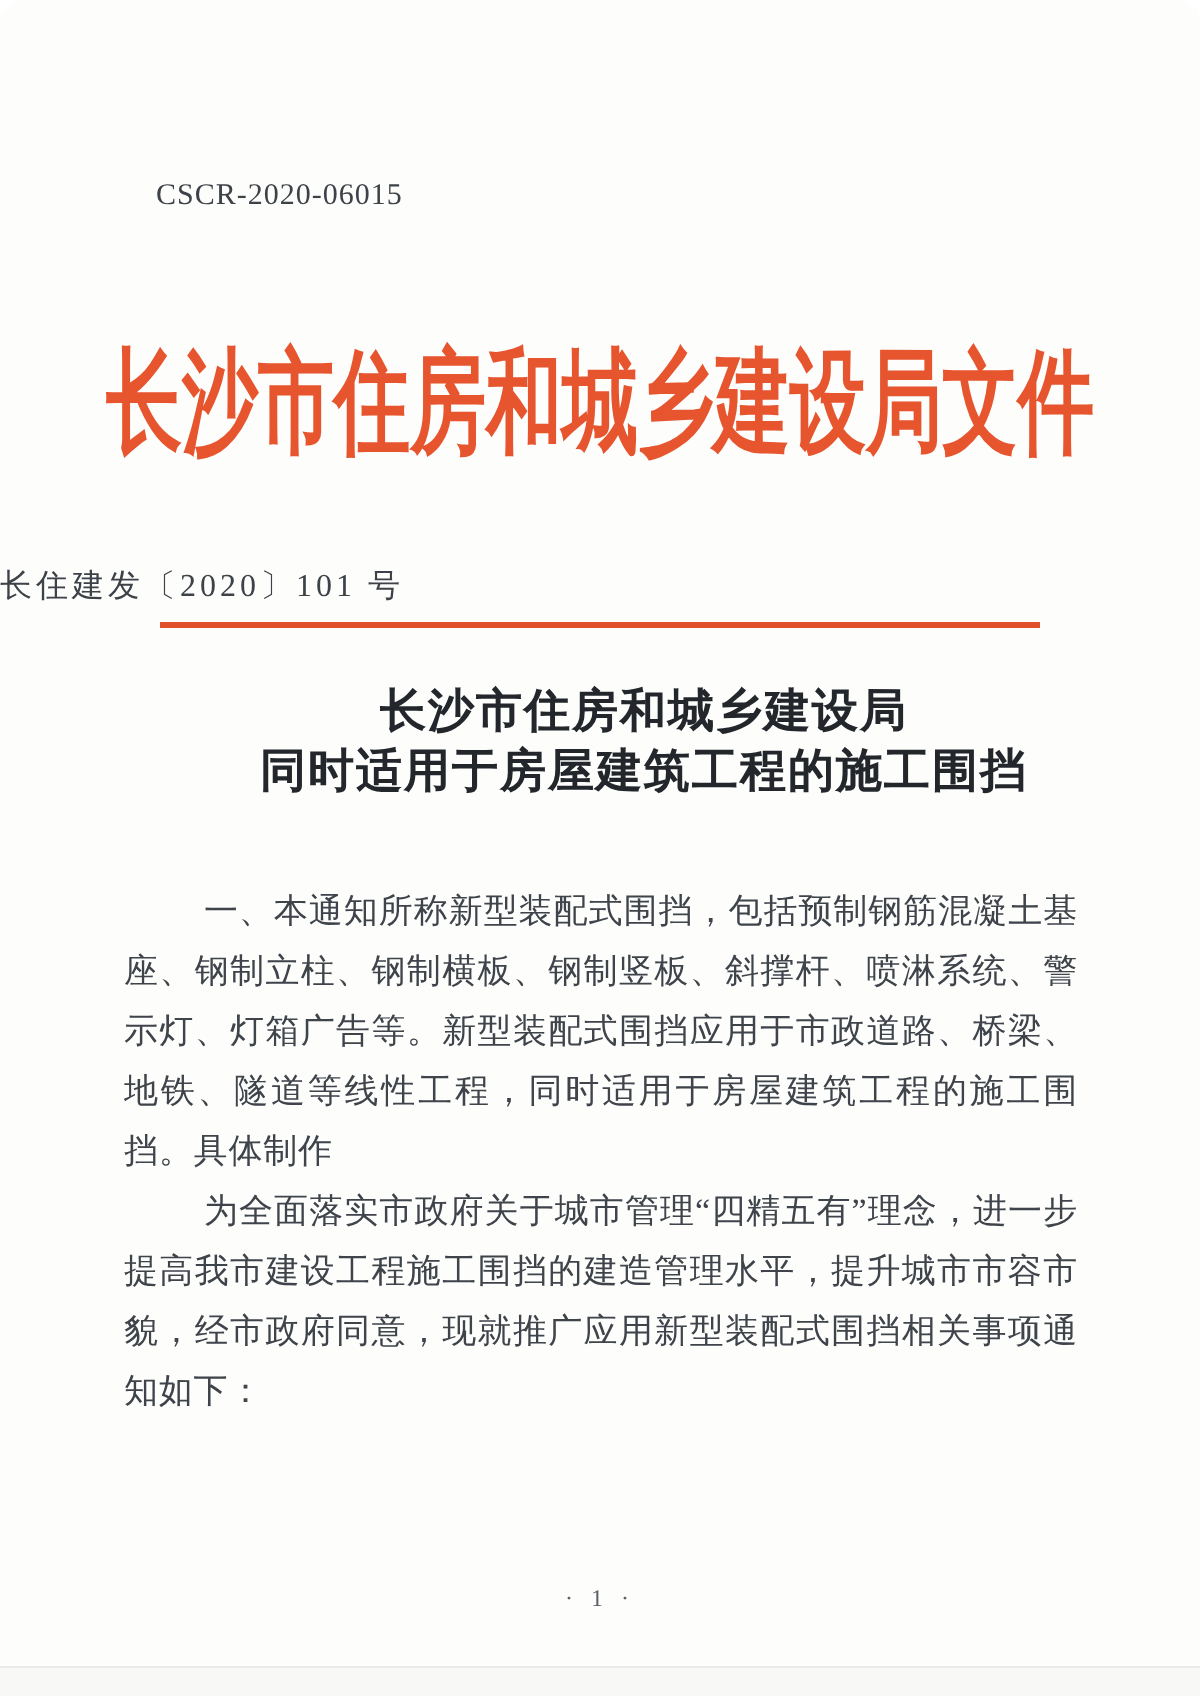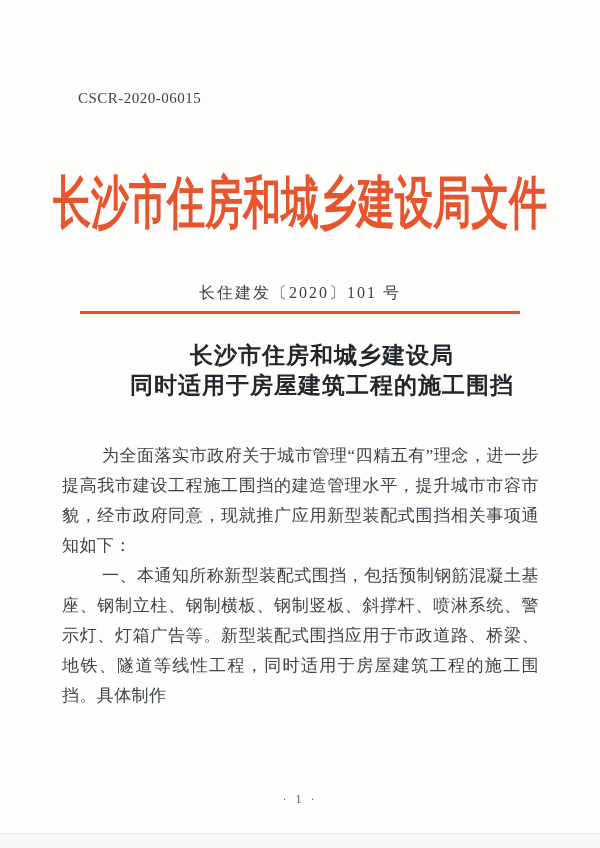--- a/index.html
+++ b/index.html
@@ -37,21 +37,21 @@
     line-height: 46px;
     letter-spacing: 0px;
     color: #e7552f;
     transform: scaleY(1.5);
     transform-origin: center top;
     white-space: nowrap;
   }
   .doc-number {
     position: absolute;
     top: 283px; left: 0; right: 0;
-    text-align: center;
+    text-align: left;
     font-size: 16px;
     letter-spacing: 2px;
     color: #3d4248;
   }
   .red-rule {
     position: absolute;
     top: 311px; left: 80px;
     width: 440px; height: 3px;
     border: 0;
   }
@@ -101,21 +101,21 @@
   <div class="doc-number">长住建发〔2020〕101 号</div>
 
   <div class="red-rule" style="background: rgb(225, 79, 43);"></div>
 
   <div class="doc-title">
     <span>长沙市住房和城乡建设局</span>
     <span>同时适用于房屋建筑工程的施工围挡</span>
   </div>
 
   <div class="body-text">
+    <p class="indent">一、本通知所称新型装配式围挡，包括预制钢筋混凝土基座、钢制立柱、钢制横板、钢制竖板、斜撑杆、喷淋系统、警示灯、灯箱广告等。新型装配式围挡应用于市政道路、桥梁、地铁、隧道等线性工程，同时适用于房屋建筑工程的施工围挡。具体制作</p>
     <p class="indent">为全面落实市政府关于城市管理“四精五有”理念，进一步提高我市建设工程施工围挡的建造管理水平，提升城市市容市貌，经市政府同意，现就推广应用新型装配式围挡相关事项通知如下：</p>
-    <p class="indent">一、本通知所称新型装配式围挡，包括预制钢筋混凝土基座、钢制立柱、钢制横板、钢制竖板、斜撑杆、喷淋系统、警示灯、灯箱广告等。新型装配式围挡应用于市政道路、桥梁、地铁、隧道等线性工程，同时适用于房屋建筑工程的施工围挡。具体制作</p>
   </div>
 
   <div class="page-number">· 1 ·</div>
 
   <div class="scan-foot"></div>
 
 </div>
 
 </body></html>

